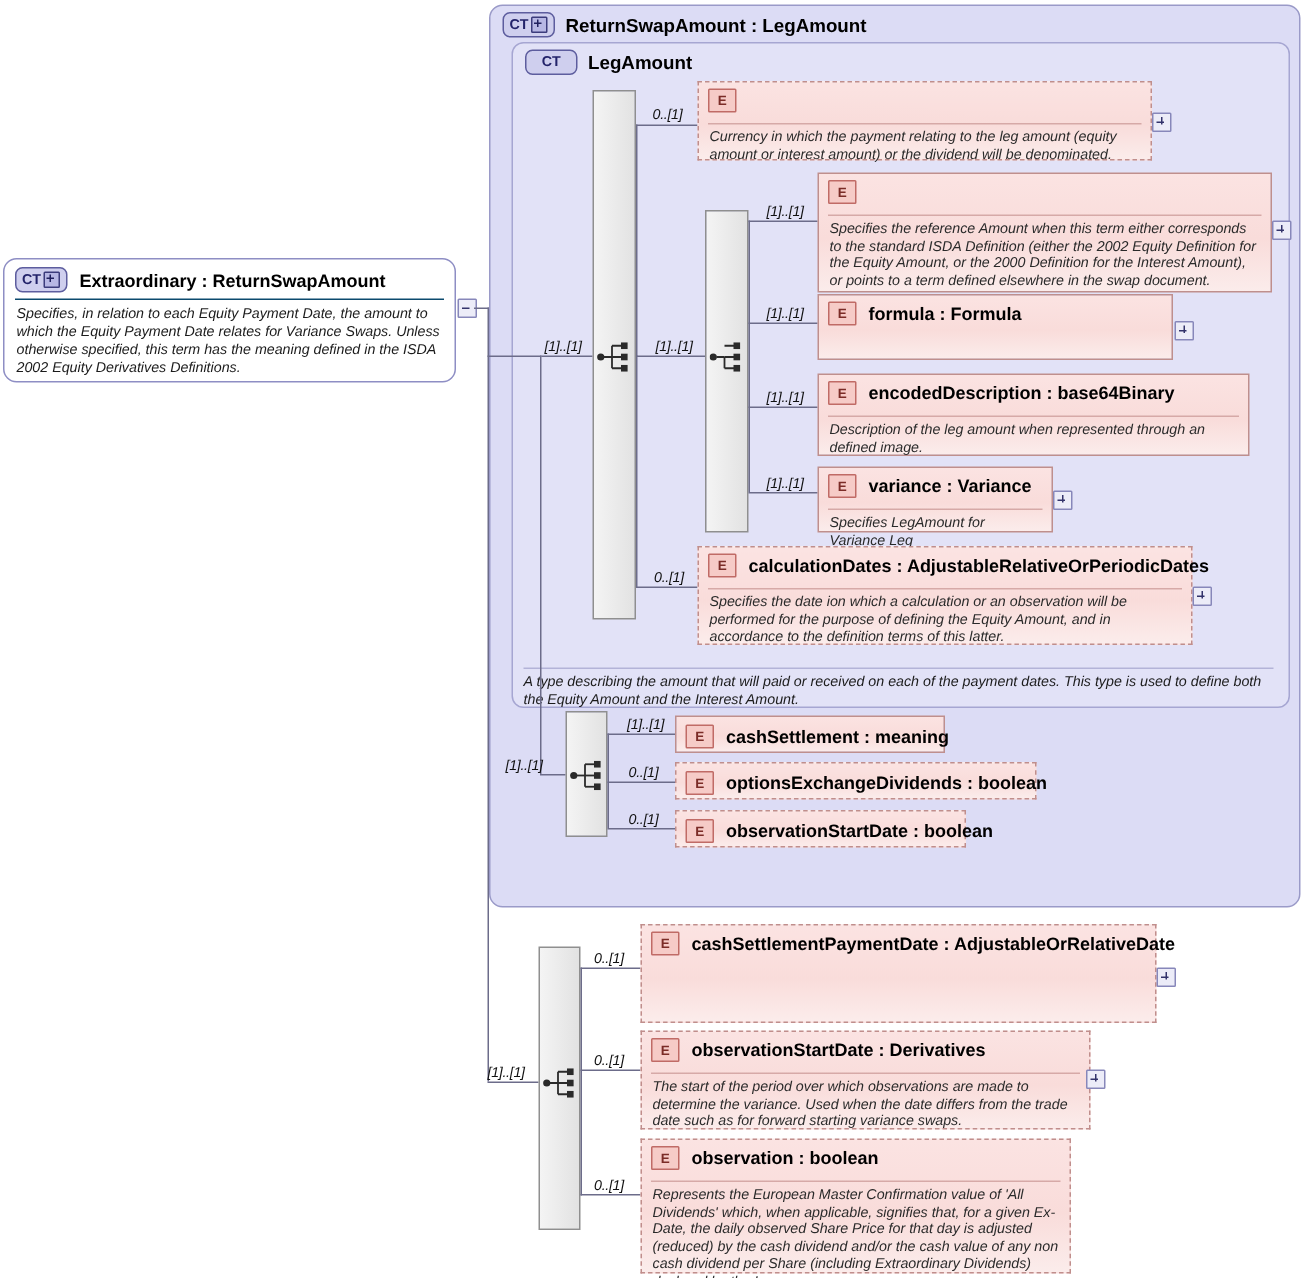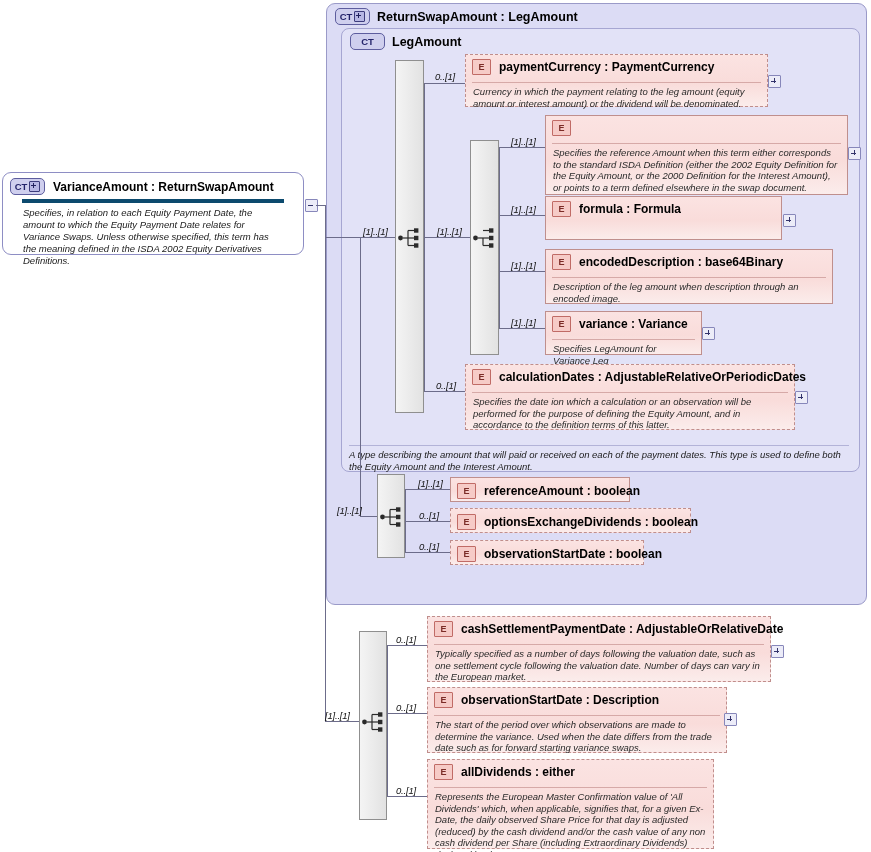--- a/index.html
+++ b/index.html
@@ -58,21 +58,21 @@
     font-size:9.5px;font-style:italic;color:#1b1b1b;line-height:1.25;
     border-top:1px solid #b3b3d8;padding-top:3px;
   }
 
   
   .root-box{
     background:#ffffff;border:1px solid #8e8ec4;border-radius:9px;
   }
   .root-head{display:flex;align-items:center;gap:8px;padding:5px 8px 4px 7px;}
   .root-doc{
-    border-top:4px solid #0c4a6e;margin:0 19px;padding:4px 1px 5px 1px;
+    border-top:1px solid #0c4a6e;margin:0 7px;padding:4px 1px 5px 1px;
     font-size:9.5px;font-style:italic;color:#1b1b1b;line-height:1.25;
   }
 
   
   .gbar{
     background:linear-gradient(to right,#f4f4f4 0%,#ececec 45%,#e2e2e2 100%);
     border:1px solid #8f8f8f;
   }
 
   
@@ -122,21 +122,21 @@
   </div>
   <div class="abs ann" style="left:7px;top:416px;width:500px;">A type describing the amount that will paid or received on each of the payment dates. This type is used to define both the Equity Amount and the Interest Amount.</div>
 </div>
 
 <div class="abs root-box" style="left:2px;top:172px;width:302px;height:83px;">
   <div class="root-head">
     <span class="ct-badge">
       <span>CT</span>
         <span class="pl"></span>
     </span>
-    <span class="ct-title" style="font-size:12px;">VarianceAmount : ReturnSwapAmount</span>
+    <span class="ct-title" style="font-size:12px;">Extraordinary : ReturnSwapAmount</span>
   </div>
   <div class="root-doc">Specifies, in relation to each Equity Payment Date, the amount to which the Equity Payment Date relates for Variance Swaps. Unless otherwise specified, this term has the meaning defined in the ISDA 2002 Equity Derivatives Definitions.</div>
 </div>
 <div class="minusbox" style="left:305px;top:199px;"></div>
 
 <div class="abs ln lnh" style="left:316px;top:205px;width:10px;height:1px;"></div>
 <div class="abs ln lnv" style="left:325px;top:205px;width:1px;height:516px;"></div>
 <div class="abs ln lnh" style="left:325px;top:721px;width:34px;height:1px;"></div>
 
 <div class="abs ln lnv" style="left:360px;top:237px;width:1px;height:279px;"></div>
@@ -158,21 +158,20 @@
   <rect x="16" y="8.8" width="4.4" height="4.4" fill="#2a2a2a"></rect>
   <rect x="16" y="16.3" width="4.4" height="4.4" fill="#2a2a2a"></rect>
 </svg>
 
 <div class="abs ln lnv" style="left:424px;top:83px;width:1px;height:155px;"></div>
 <div class="abs ln lnh" style="left:424px;top:83px;width:41px;height:1px;"></div>
 <div class="card" style="left:435px;top:71px;">0..[1]</div>
 <div class="abs el opt" style="left:465px;top:54px;width:303px;height:53px;">
   <div class="el-hd">
     <span class="e-badge">E</span>
-    <span class="el-name">paymentCurrency : PaymentCurrency</span>
   </div>
   <div class="el-doc">Currency in which the payment relating to the leg amount (equity amount or interest amount) or the dividend will be denominated.</div>
 </div>
 <div class="plusbox" style="left:768px;top:75px;"></div>
 
 <div class="abs ln lnh" style="left:424px;top:237px;width:46px;height:1px;"></div>
 <div class="card" style="left:437px;top:226px;">[1]..[1]</div>
 
 <div class="abs gbar" style="left:470px;top:140px;width:29px;height:215px;"></div>
 <svg class="abs" style="left:473px;top:227px;width:24px;height:22px;" viewBox="0 0 24 22">
@@ -209,21 +208,21 @@
 </div>
 <div class="plusbox" style="left:783px;top:214px;"></div>
 
 <div class="abs ln lnh" style="left:499px;top:271px;width:46px;height:1px;"></div>
 <div class="card" style="left:511px;top:260px;">[1]..[1]</div>
 <div class="abs el req" style="left:545px;top:249px;width:288px;height:55px;">
   <div class="el-hd">
     <span class="e-badge">E</span>
     <span class="el-name">encodedDescription : base64Binary</span>
   </div>
-  <div class="el-doc">Description of the leg amount when description through an encoded image.</div>
+  <div class="el-doc">Description of the leg amount when represented through an defined image.</div>
 </div>
 
 <div class="abs ln lnh" style="left:499px;top:328px;width:46px;height:1px;"></div>
 <div class="card" style="left:511px;top:317px;">[1]..[1]</div>
 <div class="abs el req" style="left:545px;top:311px;width:157px;height:44px;">
   <div class="el-hd">
     <span class="e-badge">E</span>
     <span class="el-name">variance : Variance</span>
   </div>
   <div class="el-doc">Specifies LegAmount for Variance Leg</div>
@@ -255,21 +254,21 @@
   <rect x="16" y="8.8" width="4.4" height="4.4" fill="#2a2a2a"></rect>
   <rect x="16" y="16.3" width="4.4" height="4.4" fill="#2a2a2a"></rect>
 </svg>
 <div class="abs ln lnv" style="left:405px;top:489px;width:1px;height:63px;"></div>
 
 <div class="abs ln lnh" style="left:405px;top:489px;width:45px;height:1px;"></div>
 <div class="card" style="left:418px;top:478px;">[1]..[1]</div>
 <div class="abs el req nodoc" style="left:450px;top:477px;width:180px;height:25px;">
   <div class="el-hd">
     <span class="e-badge">E</span>
-    <span class="el-name">referenceAmount : boolean</span>
+    <span class="el-name">cashSettlement : meaning</span>
   </div>
 </div>
 
 <div class="abs ln lnh" style="left:405px;top:521px;width:45px;height:1px;"></div>
 <div class="card" style="left:419px;top:510px;">0..[1]</div>
 <div class="abs el opt nodoc" style="left:450px;top:508px;width:241px;height:25px;">
   <div class="el-hd">
     <span class="e-badge">E</span>
     <span class="el-name">optionsExchangeDividends : boolean</span>
   </div>
@@ -299,36 +298,35 @@
 </svg>
 <div class="abs ln lnv" style="left:387px;top:645px;width:1px;height:152px;"></div>
 
 <div class="abs ln lnh" style="left:387px;top:645px;width:40px;height:1px;"></div>
 <div class="card" style="left:396px;top:634px;">0..[1]</div>
 <div class="abs el opt" style="left:427px;top:616px;width:344px;height:66px;">
   <div class="el-hd">
     <span class="e-badge">E</span>
     <span class="el-name">cashSettlementPaymentDate : AdjustableOrRelativeDate</span>
   </div>
-  <div class="el-doc">Typically specified as a number of days following the valuation date, such as one settlement cycle following the valuation date. Number of days can vary in the European market.</div>
 </div>
 <div class="plusbox" style="left:771px;top:645px;"></div>
 
 <div class="abs ln lnh" style="left:387px;top:713px;width:40px;height:1px;"></div>
 <div class="card" style="left:396px;top:702px;">0..[1]</div>
 <div class="abs el opt" style="left:427px;top:687px;width:300px;height:66px;">
   <div class="el-hd">
     <span class="e-badge">E</span>
-    <span class="el-name">observationStartDate : Description</span>
+    <span class="el-name">observationStartDate : Derivatives</span>
   </div>
   <div class="el-doc">The start of the period over which observations are made to determine the variance. Used when the date differs from the trade date such as for forward starting variance swaps.</div>
 </div>
 <div class="plusbox" style="left:724px;top:713px;"></div>
 
 <div class="abs ln lnh" style="left:387px;top:796px;width:40px;height:1px;"></div>
 <div class="card" style="left:396px;top:785px;">0..[1]</div>
 <div class="abs el opt" style="left:427px;top:759px;width:287px;height:90px;">
   <div class="el-hd">
     <span class="e-badge">E</span>
-    <span class="el-name">allDividends : either</span>
+    <span class="el-name">observation : boolean</span>
   </div>
   <div class="el-doc">Represents the European Master Confirmation value of 'All Dividends' which, when applicable, signifies that, for a given Ex-Date, the daily observed Share Price for that day is adjusted (reduced) by the cash dividend and/or the cash value of any non cash dividend per Share (including Extraordinary Dividends) declared by the Issuer.</div>
 </div>
 
 </body></html>

